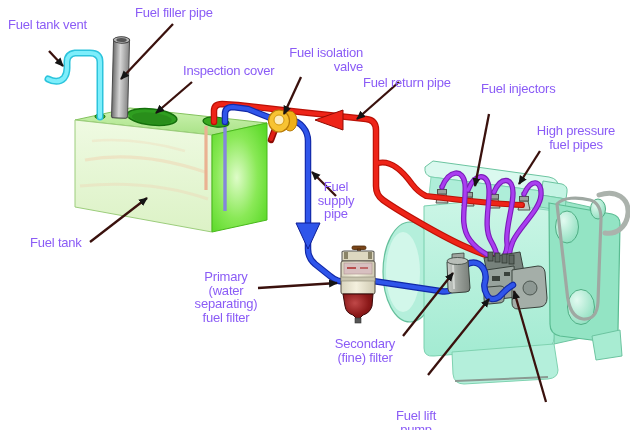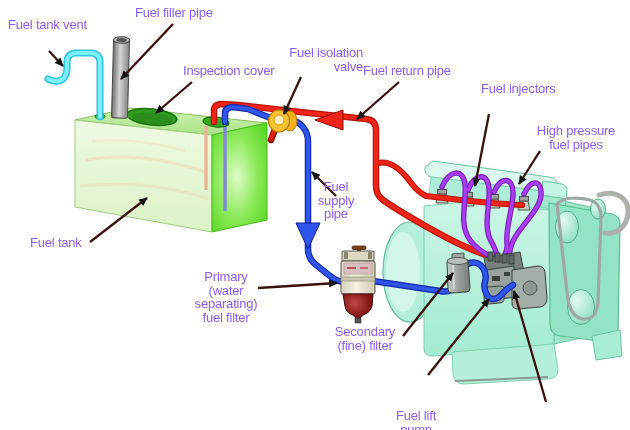--- a/index.html
+++ b/index.html
@@ -229,29 +229,29 @@
     <line x1="428" y1="375" x2="489" y2="299" marker-end="url(#ah)"></line>
     <line x1="546" y1="402" x2="514" y2="291" marker-end="url(#ah)"></line>
   </g>
 </svg>
 
   <div class="label" style="left:8px;top:18px;">Fuel tank vent</div>
   <div class="label" style="left:135px;top:6px;">Fuel filler pipe</div>
   <div class="label" style="left:147px;top:64px;padding-left:36px;">Inspection cover</div>
   <div class="label c" style="left:243px;top:46px;width:120px;text-align:right;">Fuel isolation
 valve</div>
-  <div class="label" style="left:363px;top:64px;">Fuel return pipe</div>
+  <div class="label" style="left:363px;top:76px;">Fuel return pipe</div>
   <div class="label" style="left:441px;top:82px;margin-left:40px;">Fuel injectors</div>
   <div class="label c" style="left:516px;top:124px;width:120px;">High pressure
 fuel pipes</div>
   <div class="label c" style="left:296px;top:180px;width:80px;">Fuel
 supply
 pipe</div>
   <div class="label" style="left:30px;top:236px;">Fuel tank</div>
   <div class="label c" style="left:166px;top:270px;width:120px;">Primary
 (water
 separating)
 fuel filter</div>
-  <div class="label c" style="left:305px;top:325px;width:120px;">Secondary
+  <div class="label c" style="left:305px;top:337px;width:120px;">Secondary
 (fine) filter</div>
   <div class="label c" style="left:366px;top:377px;width:100px;margin-top:32px;">Fuel lift
 pump</div>
 </div>
 
 </body></html>

